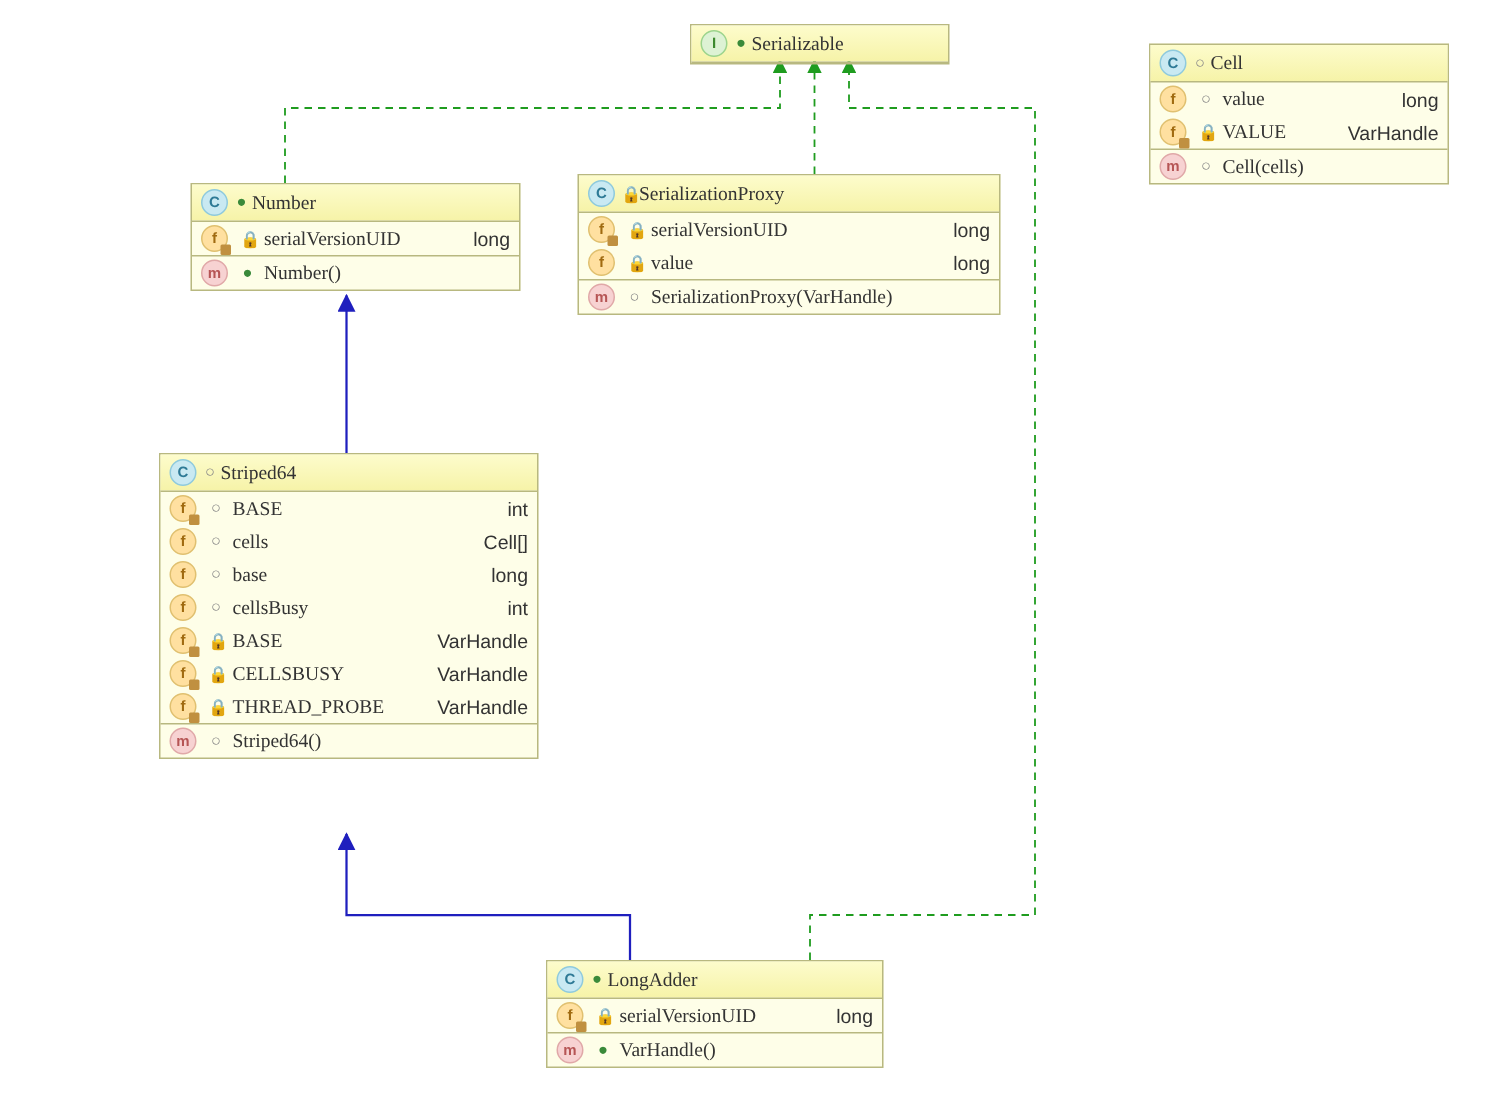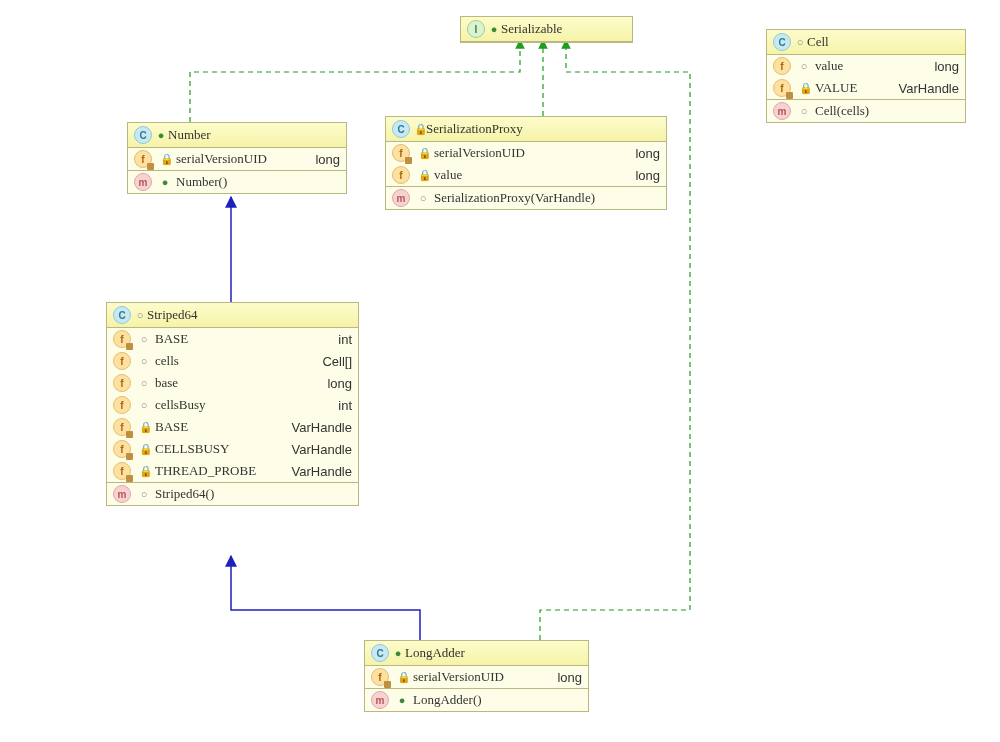--- a/index.html
+++ b/index.html
@@ -258,17 +258,17 @@
     </div>
     <div class="uml-row">
       <span class="ico ico-f">f<span class="pin"></span></span>
       <span class="vis vis-priv">🔒</span>
       <span class="name-col">serialVersionUID</span>
       <span class="type-col">long</span>
     </div>
     <div class="uml-row uml-section-sep">
       <span class="ico ico-m">m</span>
       <span class="vis vis-pub">●</span>
-      <span class="name-col">LongAdder()</span>
+      <span class="name-col">VarHandle()</span>
     </div>
   </div>
 
 </div>
 
 </body></html>

